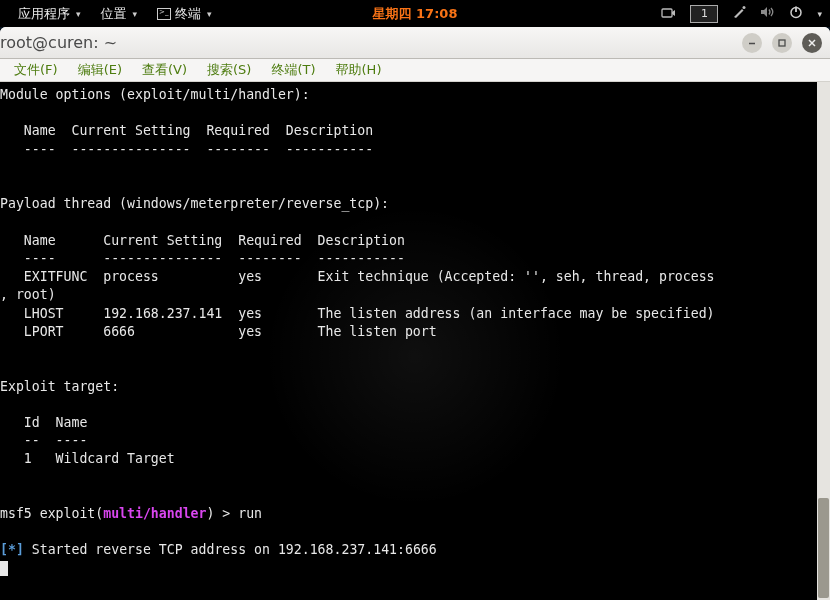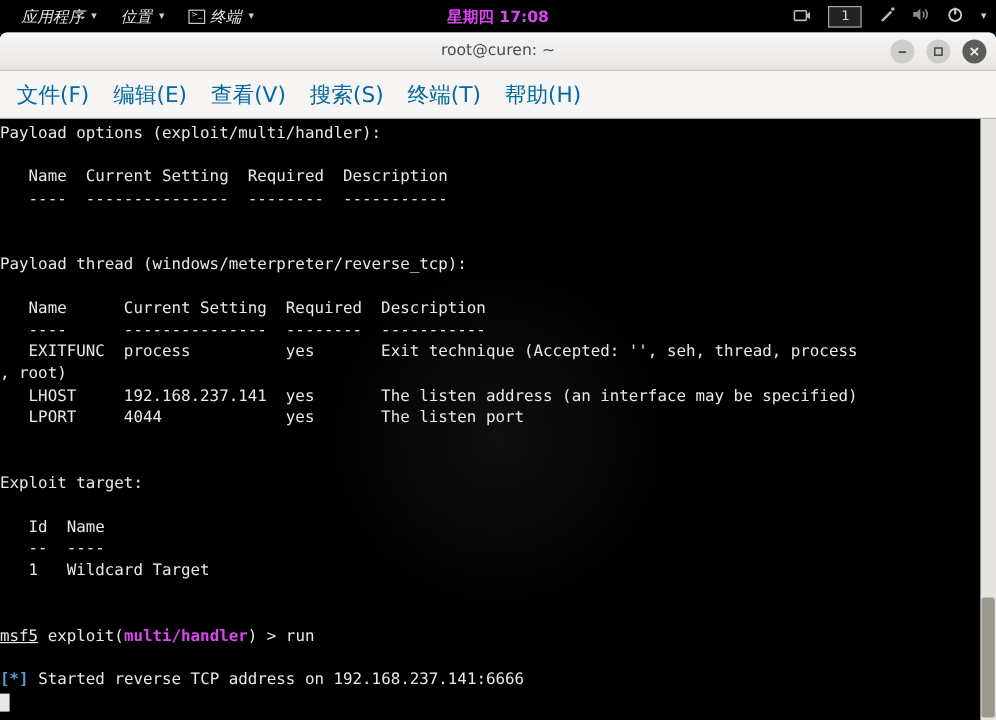--- a/index.html
+++ b/index.html
@@ -22,33 +22,32 @@
       font-size: 13px;
       padding: 0 8px;
     }
     .panel-left { display: flex; align-items: center; gap: 0; }
     .panel-btn {
       display: flex; align-items: center;
       padding: 4px 10px;
       color: #e8e8e8;
       cursor: pointer;
       gap: 4px;
-      font-style: italic;
     }
     .panel-btn .tri {
       font-size: 9px;
       color: #ccc;
       margin-left: 2px;
     }
     .panel-center {
       position: absolute;
       left: 50%;
       transform: translateX(-50%);
       font-weight: bold;
-      color: #d946ef;
+      color: #f97316;
       padding: 4px 0;
     }
     .panel-right {
       margin-left: auto;
       display: flex;
       align-items: center;
       gap: 14px;
     }
     .term-mini-icon {
       width: 14px; height: 12px;
@@ -87,24 +86,23 @@
       overflow: hidden;
       display: flex;
       flex-direction: column;
     }
     .titlebar {
       height: 32px;
       background: linear-gradient(#f7f6f5, #e8e7e5);
       border-bottom: 1px solid #bcbab5;
       display: flex;
       align-items: center;
-      justify-content: center;
       position: relative;
       color: #4a4a4a;
-      font-size: 13px;
+      font-size: 16px;
     }
     .win-controls {
       position: absolute;
       right: 8px;
       display: flex;
       gap: 10px;
     }
     .win-btn {
       width: 20px; height: 20px;
       border-radius: 50%;
@@ -112,28 +110,28 @@
       display: flex;
       align-items: center;
       justify-content: center;
       color: #4a4a4a;
       font-size: 11px;
       line-height: 1;
       cursor: pointer;
     }
     .win-btn.close { background: #5e5c57; color: #eee; }
     .menubar {
-      height: 40px;
+      height: 23px;
       background: #f6f5f4;
       border-bottom: 1px solid #d4d2cd;
       display: flex;
       align-items: stretch;
       padding: 0 4px;
-      font-size: 18px;
-      color: #0369a1;
+      font-size: 13px;
+      color: #4d7c0f;
     }
     .menubar .menu-item {
       padding: 4px 10px;
       display: flex;
       align-items: center;
       cursor: pointer;
     }
     
     .terminal-body {
       flex: 1;
@@ -165,21 +163,21 @@
     pre.term {
       font-family: "DejaVu Sans Mono", Menlo, Consolas, monospace;
       font-size: 13.2px;
       line-height: 1.38;
       color: #e8e8e8;
       padding: 4px 0 0 0;
       white-space: pre;
       flex: 1;
       overflow: hidden;
     }
-    .msf-u { text-decoration: underline; color: #e8e8e8; text-align: right; }
+    .msf-u { color: #e8e8e8; text-align: right; }
     .msf-red { color: #d946ef; font-weight: bold; margin-top: 16px; }
     .msf-blue { color: #5b9dd9; font-weight: bold; }
     .cursor {
       display: inline-block;
       width: 8px; height: 15px;
       background: #e8e8e8;
       vertical-align: text-bottom;
     }
     
     
@@ -269,34 +267,34 @@
   <div class="menubar">
     <div class="menu-item">文件(F)</div>
     <div class="menu-item">编辑(E)</div>
     <div class="menu-item">查看(V)</div>
     <div class="menu-item">搜索(S)</div>
     <div class="menu-item">终端(T)</div>
     <div class="menu-item">帮助(H)</div>
   </div>
   <div class="terminal-body">
     <div class="dragon"></div>
-<pre class="term"><span>Payload options (exploit/multi/handler):</span>
+<pre class="term"><span>Module options (exploit/multi/handler):</span>
 
 <span>   Name  Current Setting  Required  Description</span>
 <span>   ----  ---------------  --------  -----------</span>
 
 
 <span>Payload thread (windows/meterpreter/reverse_tcp):</span>
 
 <span>   Name      Current Setting  Required  Description</span>
 <span>   ----      ---------------  --------  -----------</span>
 <span>   EXITFUNC  process          yes       Exit technique (Accepted: '', seh, thread, process</span>
 <span>, root)</span>
 <span>   LHOST     192.168.237.141  yes       The listen address (an interface may be specified)</span>
-<span>   LPORT     4044             yes       The listen port</span>
+<span>   LPORT     6666             yes       The listen port</span>
 
 
 <span>Exploit target:</span>
 
 <span>   Id  Name</span>
 <span>   --  ----</span>
 <span>   1   Wildcard Target</span>
 
 
 <span class="msf-u">msf5</span><span> exploit(</span><span class="msf-red">multi/handler</span><span>) &gt; run</span>

